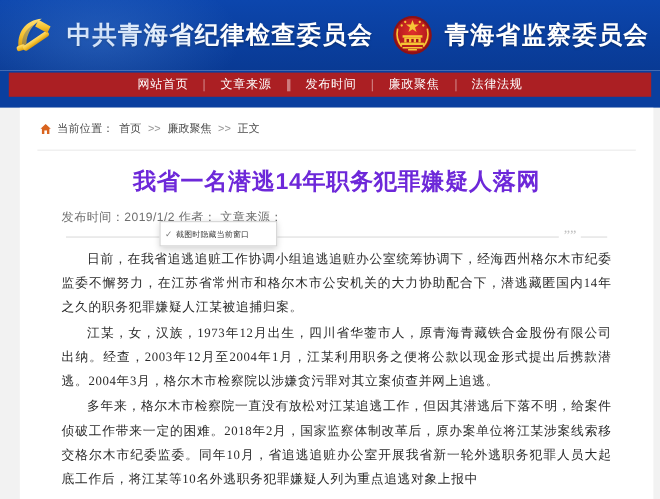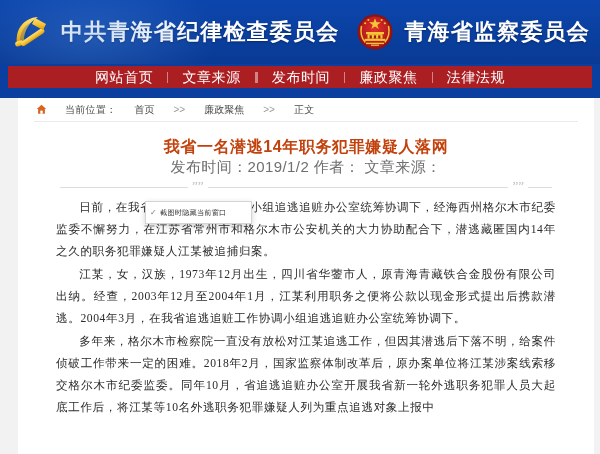--- a/index.html
+++ b/index.html
@@ -69,21 +69,21 @@
   }
   .nav {
     width: 584px; height: 22px;
     background: #ab1f23;
     display: flex;
     align-items: center;
     justify-content: center;
   }
   .nav-item {
     color: #ffffff;
-    font-size: 14px;
+    font-size: 11px;
     letter-spacing: .6px;
     padding: 16px 14px;
     line-height: 22px;
     white-space: nowrap;
     cursor: pointer;
   }
   .nav-sep {
     width: 1px; height: 11px;
     background: rgba(255,255,255,.45);
   }
@@ -105,45 +105,45 @@
     width: 576px;
     height: 356px;
     background: #ffffff;
     padding: 0 16px;
   }
 
   
   .crumb {
     display: flex;
     align-items: center;
-    gap: 18px;
-    height: 24px;
+    gap: 5px;
+    height: 39px;
     padding-left: 2px;
     font-size: 10px;
     color: #4a4a4a;
     border-bottom: 1px solid #eaeaea;
   }
   .home-icon { width: 11px; height: 11px; flex: 0 0 11px; display:block; }
   .crumb-text { white-space: nowrap; letter-spacing: .3px; }
   .crumb-link { color: #4a4a4a; cursor: pointer; }
   .crumb-arrow { color: #9a9a9a; padding: 0 1px; }
 
   
   .article { padding: 14px 22px 0 22px; }
   .art-title {
     text-align: center;
-    font-size: 16px;
+    font-size: 21px;
     font-weight: bold;
-    color: #c2410c;
+    color: #6d28d9;
     letter-spacing: .6px;
     line-height: 1.4;
   }
   .art-meta {
-    text-align: center;
-    font-size: 15px;
+    margin-top: 10px;
+    font-size: 11px;
     color: #6f6f6f;
     letter-spacing: .4px;
   }
   .rule {
     position: relative;
     margin: 10px 4px 0 4px;
     height: 1px;
     background: #dcdcdc;
   }
   .quote-mark {
@@ -308,21 +308,21 @@
         <div class="art-title">我省一名潜逃14年职务犯罪嫌疑人落网</div>
         <div class="art-meta">发布时间：2019/1/2 作者： 文章来源：</div>
 
         <div class="rule">
           <span class="quote-mark quote-left">””</span>
           <span class="quote-mark quote-right">””</span>
         </div>
 
         <div class="art-body">
           <p>日前，在我省追逃追赃工作协调小组追逃追赃办公室统筹协调下，经海西州格尔木市纪委监委不懈努力，在江苏省常州市和格尔木市公安机关的大力协助配合下，潜逃藏匿国内14年之久的职务犯罪嫌疑人江某被追捕归案。</p>
-          <p>江某，女，汉族，1973年12月出生，四川省华蓥市人，原青海青藏铁合金股份有限公司出纳。经查，2003年12月至2004年1月，江某利用职务之便将公款以现金形式提出后携款潜逃。2004年3月，在我省追逃追赃工作协调小组追逃追赃办公室统筹协调下。</p>
+          <p>江某，女，汉族，1973年12月出生，四川省华蓥市人，原青海青藏铁合金股份有限公司出纳。经查，2003年12月至2004年1月，江某利用职务之便将公款以现金形式提出后携款潜逃。2004年3月，格尔木市检察院以涉嫌贪污罪对其立案侦查并网上追逃。</p>
           <p>多年来，格尔木市检察院一直没有放松对江某追逃工作，但因其潜逃后下落不明，给案件侦破工作带来一定的困难。2018年2月，国家监察体制改革后，原办案单位将江某涉案线索移交格尔木市纪委监委。同年10月，省追逃追赃办公室开展我省新一轮外逃职务犯罪人员大起底工作后，将江某等10名外逃职务犯罪嫌疑人列为重点追逃对象上报中</p>
         </div>
       </div>
 
     </div>
   </div>
 
   <div class="capture-popup">
     <div class="cap-item">
       <span class="cap-check">✓</span>

